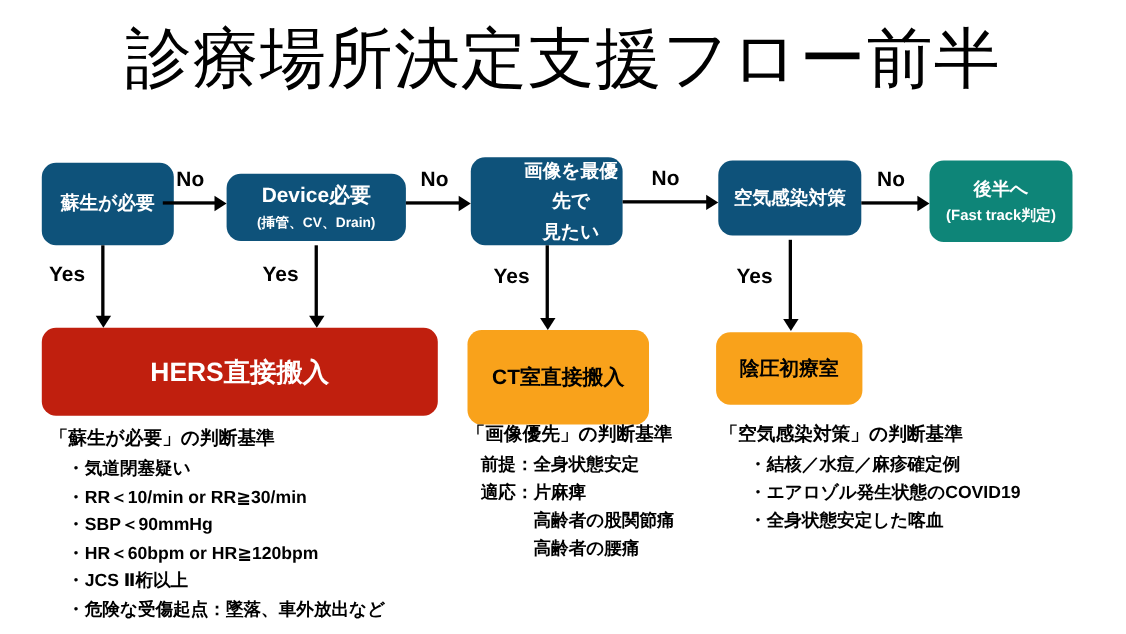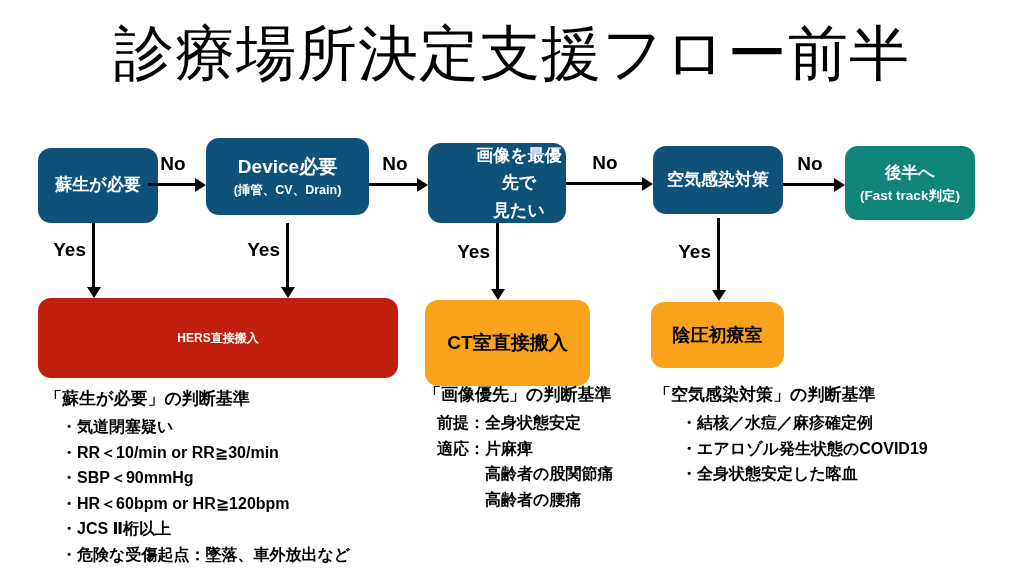--- a/index.html
+++ b/index.html
@@ -12,44 +12,44 @@
     font-size:60px;font-weight:400;letter-spacing:1px;color:#000;white-space:nowrap;
   }
   
   .dnode{
     position:absolute;display:flex;flex-direction:column;align-items:center;justify-content:center;
     background:var(--node-blue,#0E527A);color:#fff;border-radius:13px;text-align:center;font-weight:700;
   }
   .dnode .main{line-height:1.3;}
   .dnode .sub{line-height:1.2;}
   #node-resuscitation{left:38px;top:148px;width:120px;height:75px;font-size:17px;}
-  #node-device{left:206px;top:138px;width:163px;height:77px;}
+  #node-device{left:206px;top:158px;width:163px;height:61px;}
   #node-device .main{font-size:19px;}
   #node-device .sub{font-size:12.5px;margin-top:4px;}
   #node-imaging{left:428px;top:143px;width:138px;height:80px;font-size:17px;}
   #node-imaging .main{line-height:1.6;margin-left:44px;}
   #node-airborne{left:653px;top:146px;width:130px;height:68px;font-size:17px;}
   #node-second-half{left:845px;top:146px;width:130px;height:74px;background:var(--node-teal,#0E8578);}
   #node-second-half .main{font-size:16.5px;}
   #node-second-half .sub{font-size:13.5px;margin-top:4px;}
   
   .outcome{
     position:absolute;display:flex;align-items:center;justify-content:center;
     border-radius:13px;font-weight:700;text-align:center;
   }
-  #outcome-hers{left:38px;top:298px;width:360px;height:80px;background:var(--outcome-red,#C01F0E);color:#fff;font-size:12px;}
+  #outcome-hers{left:38px;top:298px;width:360px;height:80px;background:var(--outcome-red,#C01F0E);color:#fff;font-size:24px;}
   #outcome-ct{left:425px;top:300px;width:165px;height:86px;background:var(--outcome-orange,#F9A21B);color:#000;font-size:19px;}
   #outcome-negative-pressure{left:651px;top:302px;width:133px;height:66px;background:var(--outcome-orange,#F9A21B);color:#000;font-size:18px;}
   
   .hline{position:absolute;height:3px;background:var(--arrow-black,#000);}
   .vline{position:absolute;width:3px;background:var(--arrow-black,#000);}
   .head-r{position:absolute;width:0;height:0;border-top:7px solid transparent;border-bottom:7px solid transparent;border-left:11px solid var(--arrow-black,#000);}
   .head-d{position:absolute;width:0;height:0;border-left:7px solid transparent;border-right:7px solid transparent;border-top:11px solid var(--arrow-black,#000);}
   .edge-label{position:absolute;font-weight:700;font-size:19px;color:#000;}
-  .edge-label.r{text-align:right;}
+  .edge-label.r{text-align:center;}
   .edge-label.c{text-align:center;}
   
   .crit{position:absolute;font-weight:700;color:#000;}
   .crit-title{font-size:17px;line-height:23px;margin-bottom:4px;white-space:nowrap;}
   .crit-item{font-size:16px;line-height:25.5px;white-space:pre;}
   #crit-resuscitation{left:45px;top:387px;}
   #crit-resuscitation .crit-item{margin-left:16px;}
   #crit-imaging{left:424px;top:383px;}
   #crit-imaging .crit-item{margin-left:13px;}
   #crit-airborne{left:654px;top:383px;}

